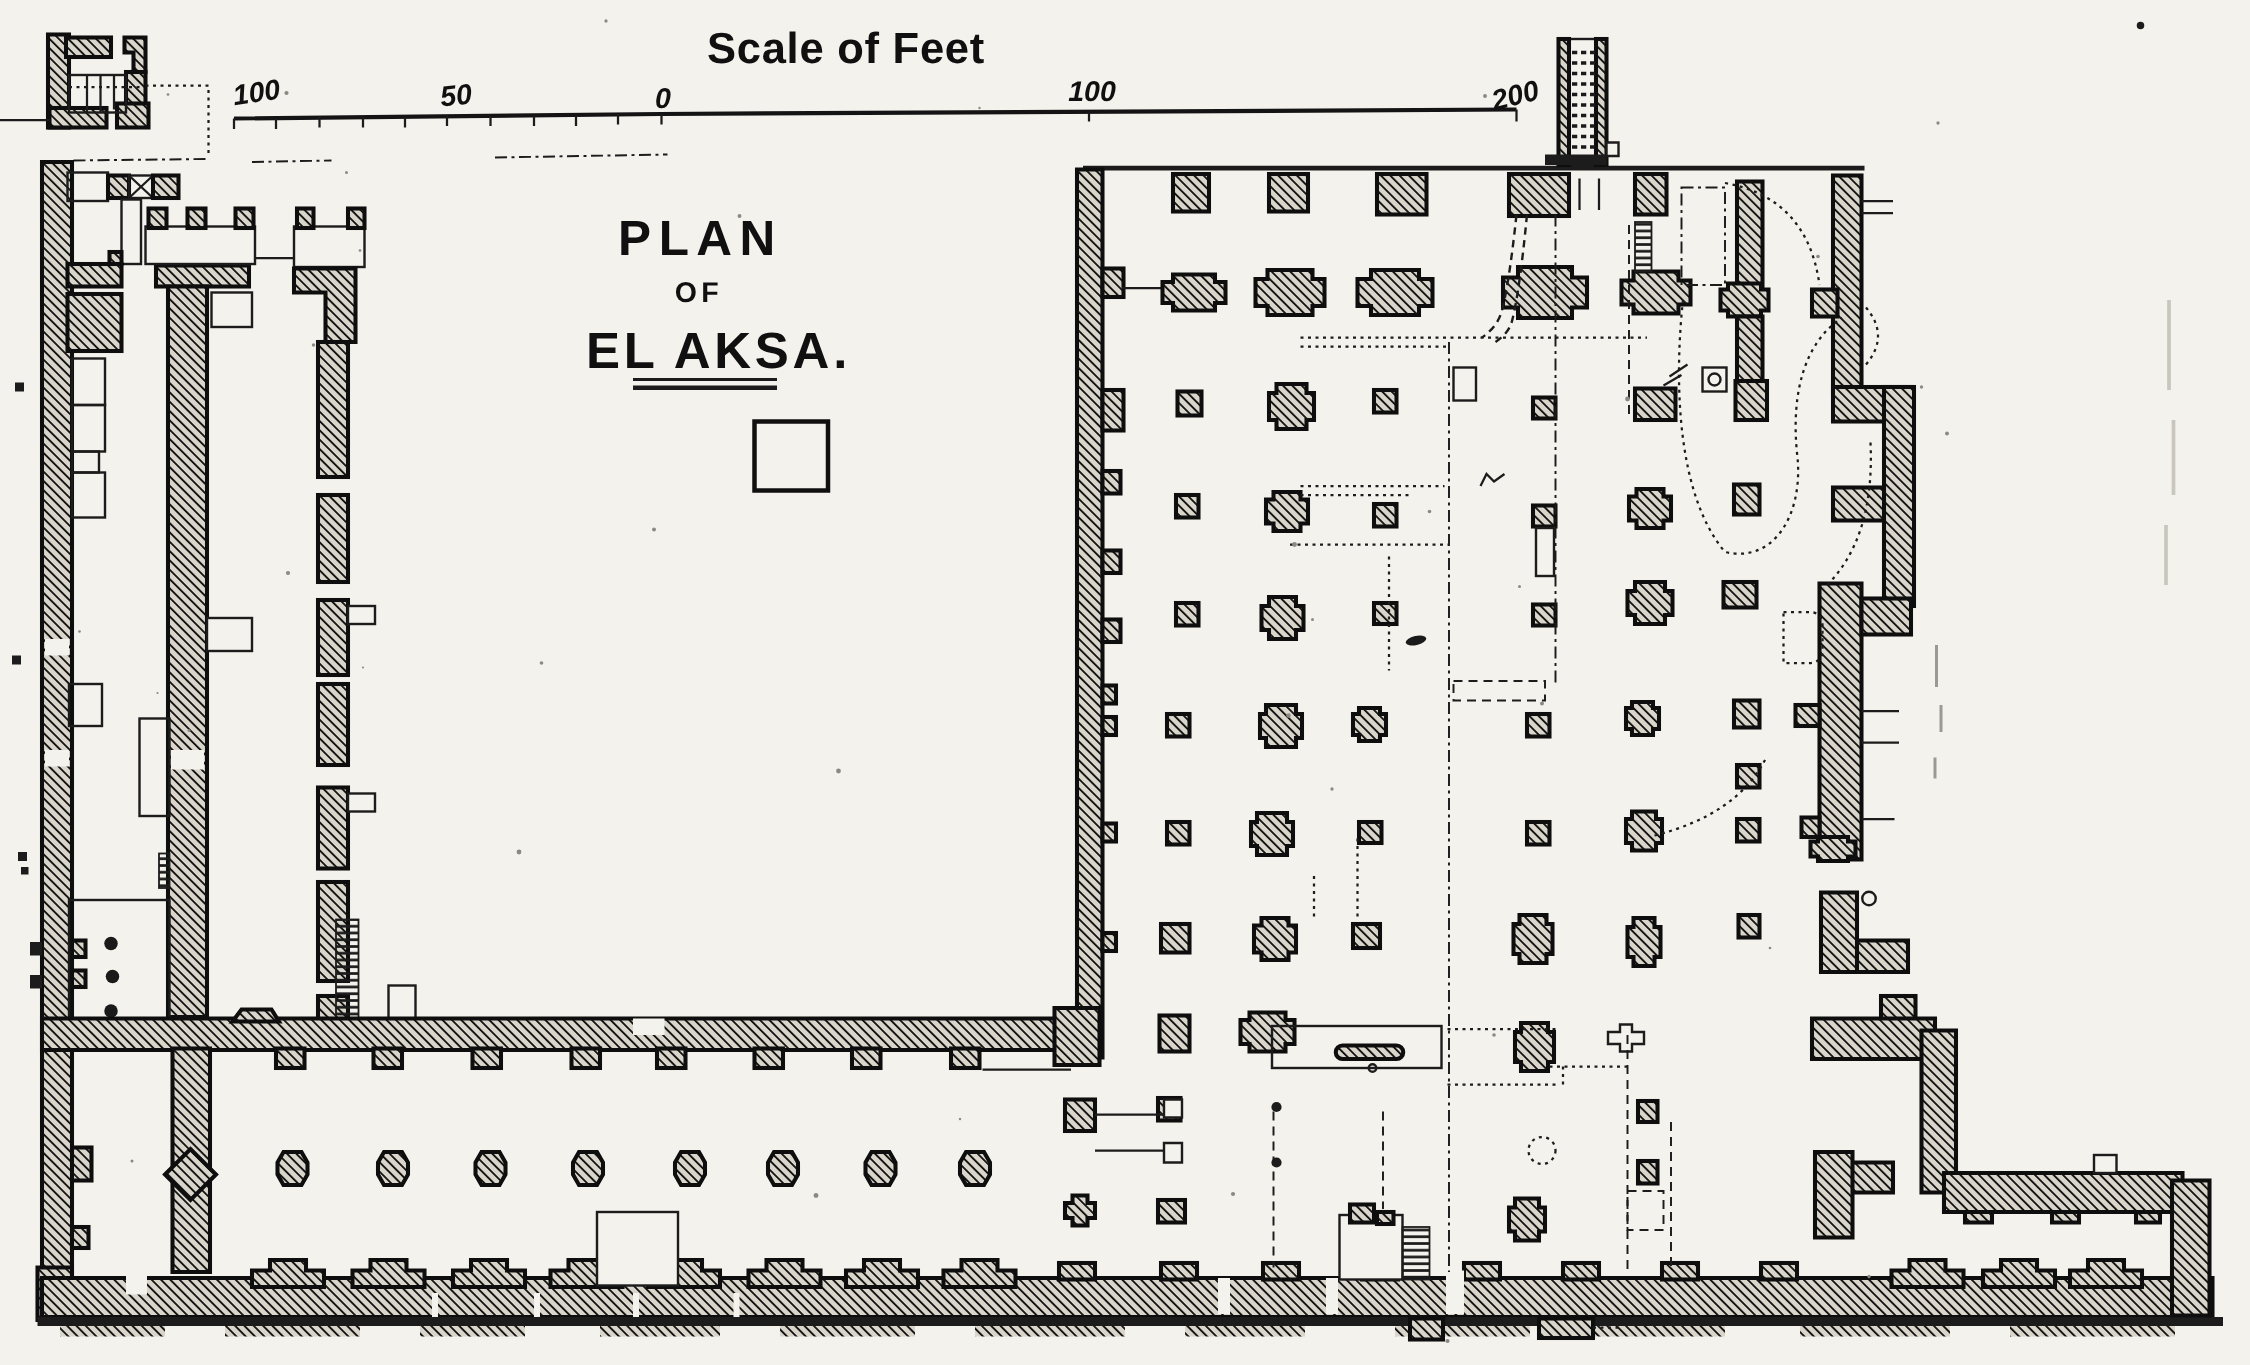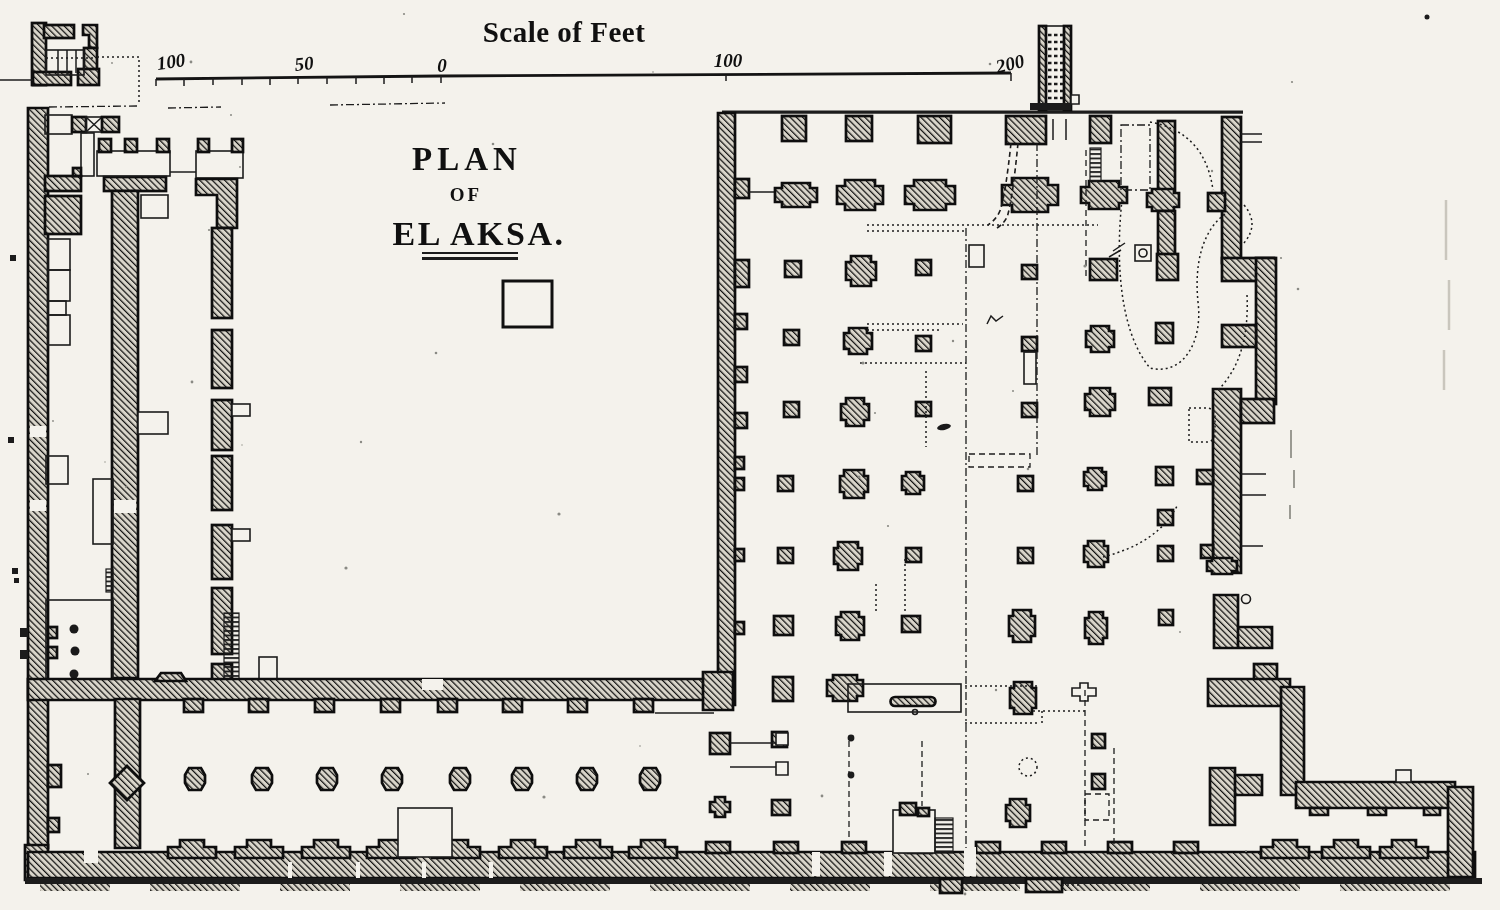--- a/index.html
+++ b/index.html
@@ -1,15 +1,15 @@
 <!DOCTYPE html>
 <html><head><meta charset="utf-8">
 <style>
 html,body{margin:0;padding:0;background:#f4f2ec;}
-#page{width:1424px;height:910px;position:relative;font-family:Liberation Serif, serif;}
+#page{width:1424px;height:910px;position:relative;font-family:Liberation Sans, sans-serif;}
 svg{position:absolute;top:0;left:0;}
 .w{fill:url(#h);stroke:#0e0e0e;stroke-width:2.7;}
 .d{fill:#1c1c1c;stroke:none;}
 .o{fill:none;stroke:#1c1c1c;stroke-width:1.6;}
 .of{fill:#f4f2ec;stroke:#1c1c1c;stroke-width:1.6;}
 .t{stroke:#1c1c1c;stroke-width:1.5;fill:none;}
 .t2{stroke:#141414;stroke-width:2.8;fill:none;}
 .dot{stroke:#1c1c1c;stroke-width:1.5;fill:none;stroke-dasharray:2 3;}
 .dsh{stroke:#1c1c1c;stroke-width:1.3;fill:none;stroke-dasharray:6 4;}
 .ddt{stroke:#1c1c1c;stroke-width:1.3;fill:none;stroke-dasharray:8 3 2 3;}

